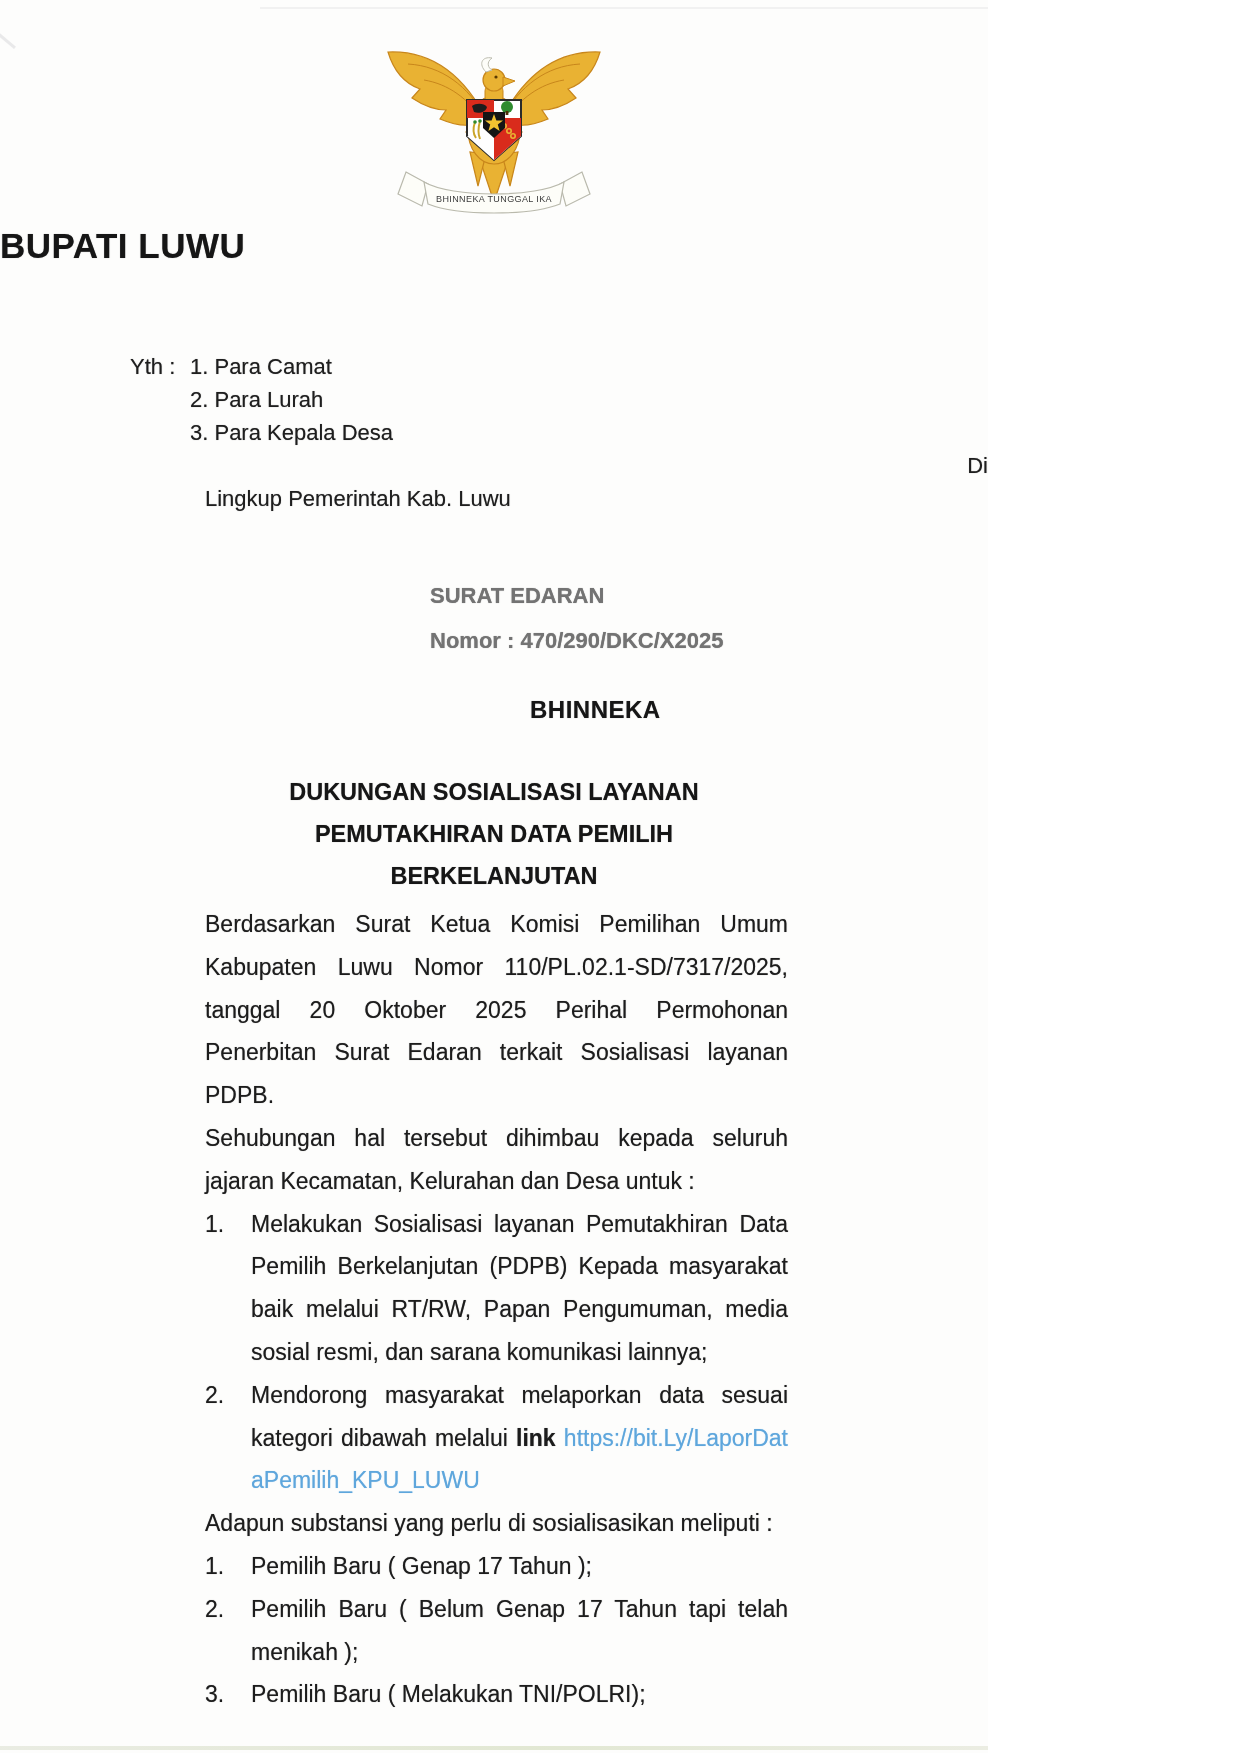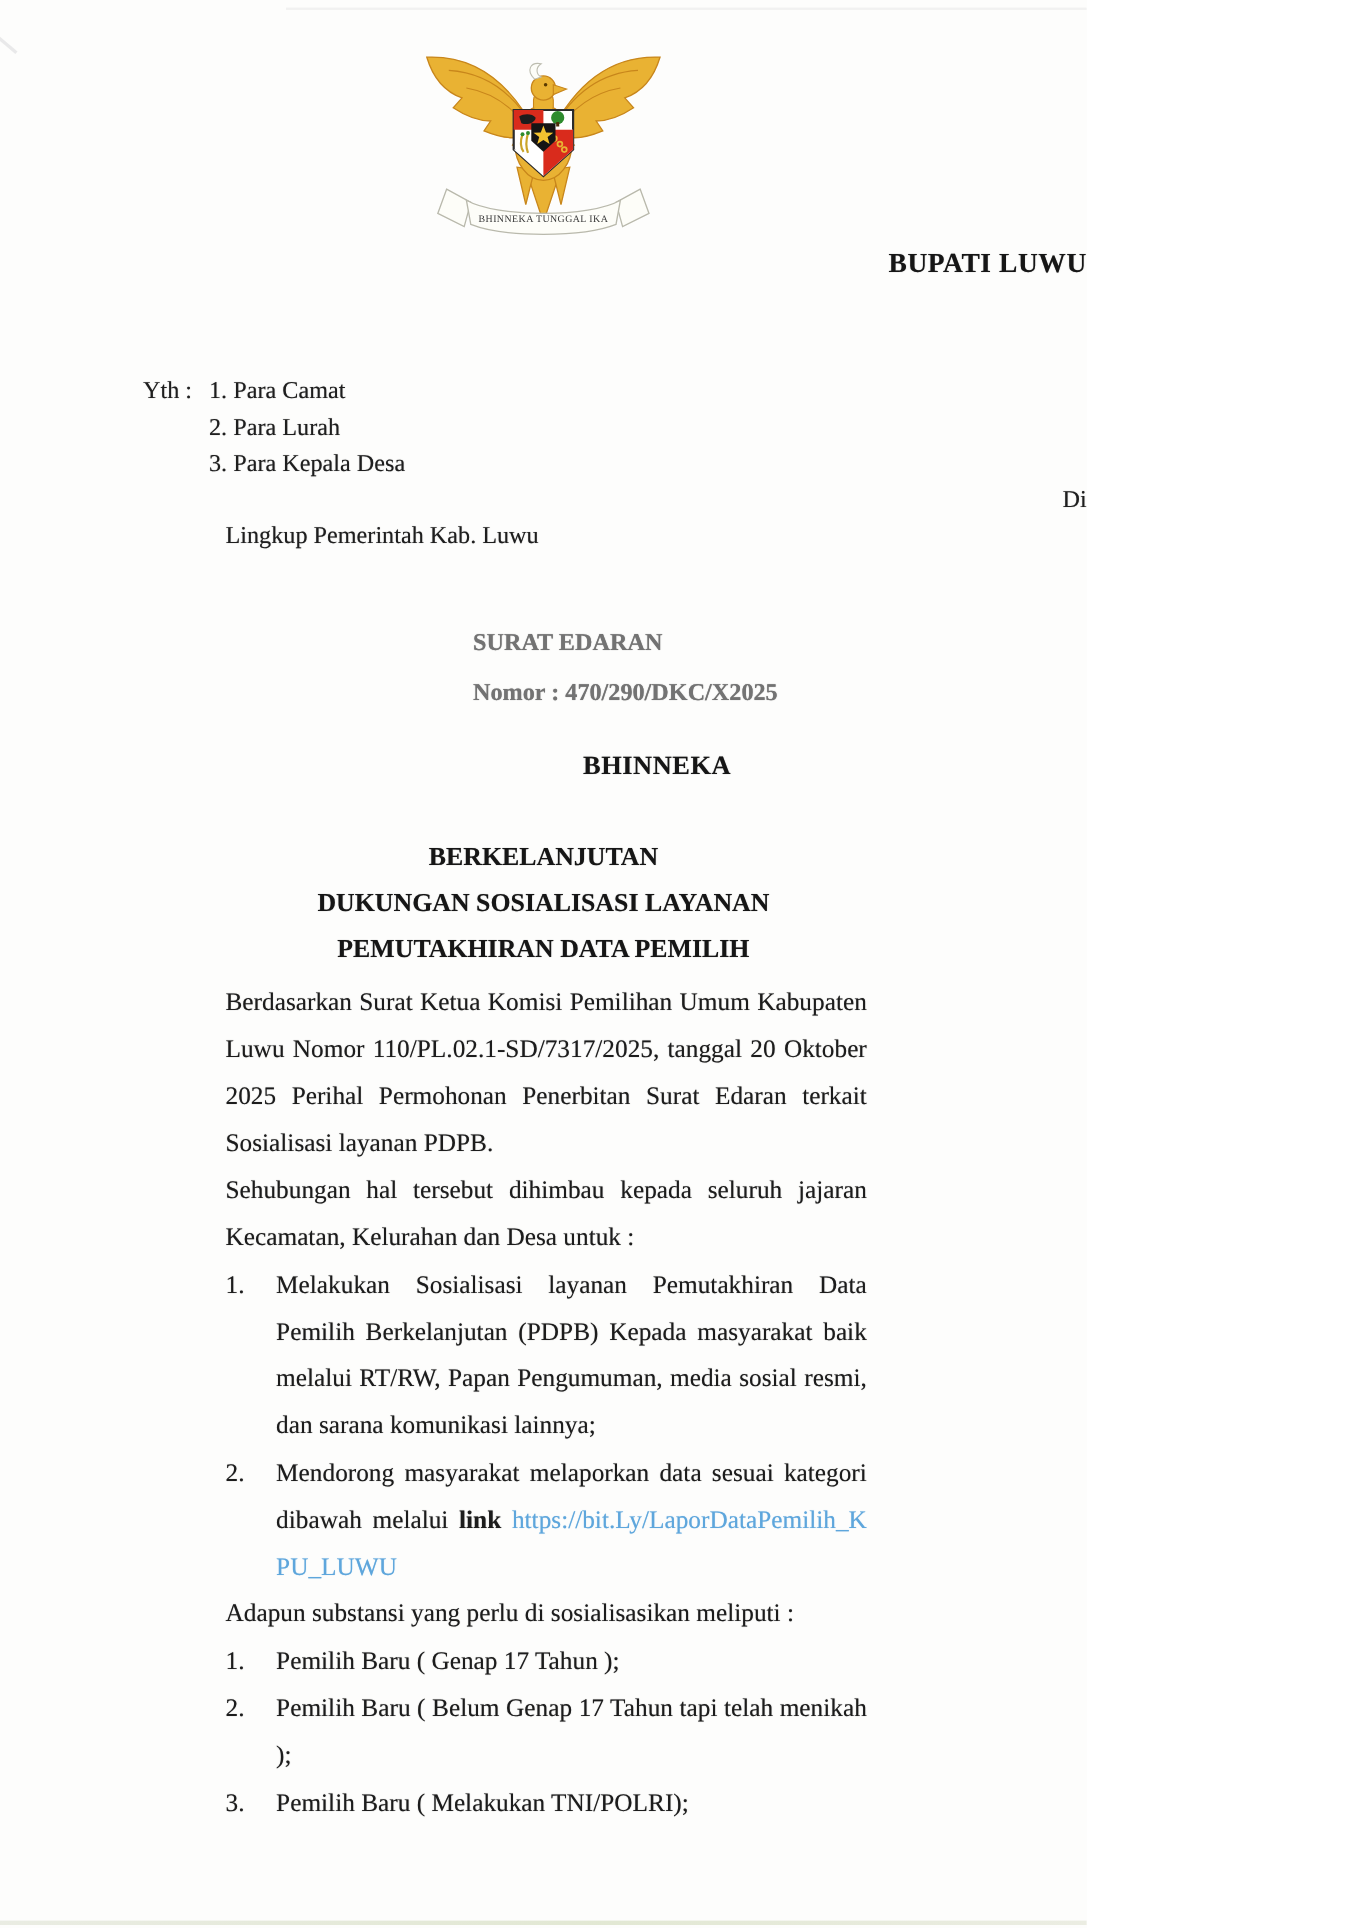--- a/index.html
+++ b/index.html
@@ -8,21 +8,20 @@
     font-family: "Liberation Sans", "DejaVu Sans", sans-serif;
     background: #ffffff;
     color: #1e1e1e;
   }
   .page {
     position: relative;
     width: 988px;
     height: 1753px;
     background: #fdfdfc;
     overflow: hidden;
-    font-family: Liberation Serif, serif;
   }
   
   .scan-edge-top {
     position: absolute; top: 7px; left: 260px; right: 0;
     height: 2px; background: #ededee; opacity: .8;
   }
   .scan-mark-tl {
     position: absolute; top: 38px; left: -8px; width: 26px; height: 3px;
     background: #d9d9db; transform: rotate(40deg); opacity: .55;
   }
@@ -34,22 +33,22 @@
 
   
   .txt { text-shadow: 0 0 .8px rgba(30,30,30,.55); }
 
   .emblem-wrap {
     width: 224px; height: 192px;
     margin: 26px auto 0;
   }
   .head-title {
     margin-top: 8px;
-    text-align: right;
-    font-size: 25px;
+    text-align: left;
+    font-size: 35px;
     font-weight: 700;
     letter-spacing: .5px;
     color: #161616;
   }
 
   .recipient {
     margin: 84px 0 0 130px;
     font-size: 22px;
     line-height: 33px;
   }
@@ -198,22 +197,22 @@
   </div>
 
   <div class="se-block txt">
     <div>SURAT EDARAN</div>
     <div>Nomor : 470/290/DKC/X2025</div>
   </div>
 
   <div class="tentang txt">BHINNEKA</div>
 
   <div class="about-title txt">
+    <div>DUKUNGAN SOSIALISASI LAYANAN PEMUTAKHIRAN DATA PEMILIH</div>
     <div>BERKELANJUTAN</div>
-    <div>DUKUNGAN SOSIALISASI LAYANAN PEMUTAKHIRAN DATA PEMILIH</div>
   </div>
 
   <div class="body-text txt">
     <div class="para">Berdasarkan Surat Ketua Komisi Pemilihan Umum Kabupaten Luwu Nomor 110/PL.02.1-SD/7317/2025, tanggal 20 Oktober 2025 Perihal Permohonan Penerbitan Surat Edaran terkait Sosialisasi layanan PDPB.</div>
     <div class="para">Sehubungan hal tersebut dihimbau kepada seluruh jajaran Kecamatan, Kelurahan dan Desa untuk :</div>
 
     <div class="li">
       <span class="num">1.</span>
       <span>Melakukan Sosialisasi layanan Pemutakhiran Data Pemilih Berkelanjutan (PDPB) Kepada masyarakat baik melalui RT/RW, Papan Pengumuman, media sosial resmi, dan sarana komunikasi lainnya;</span>
     </div>

